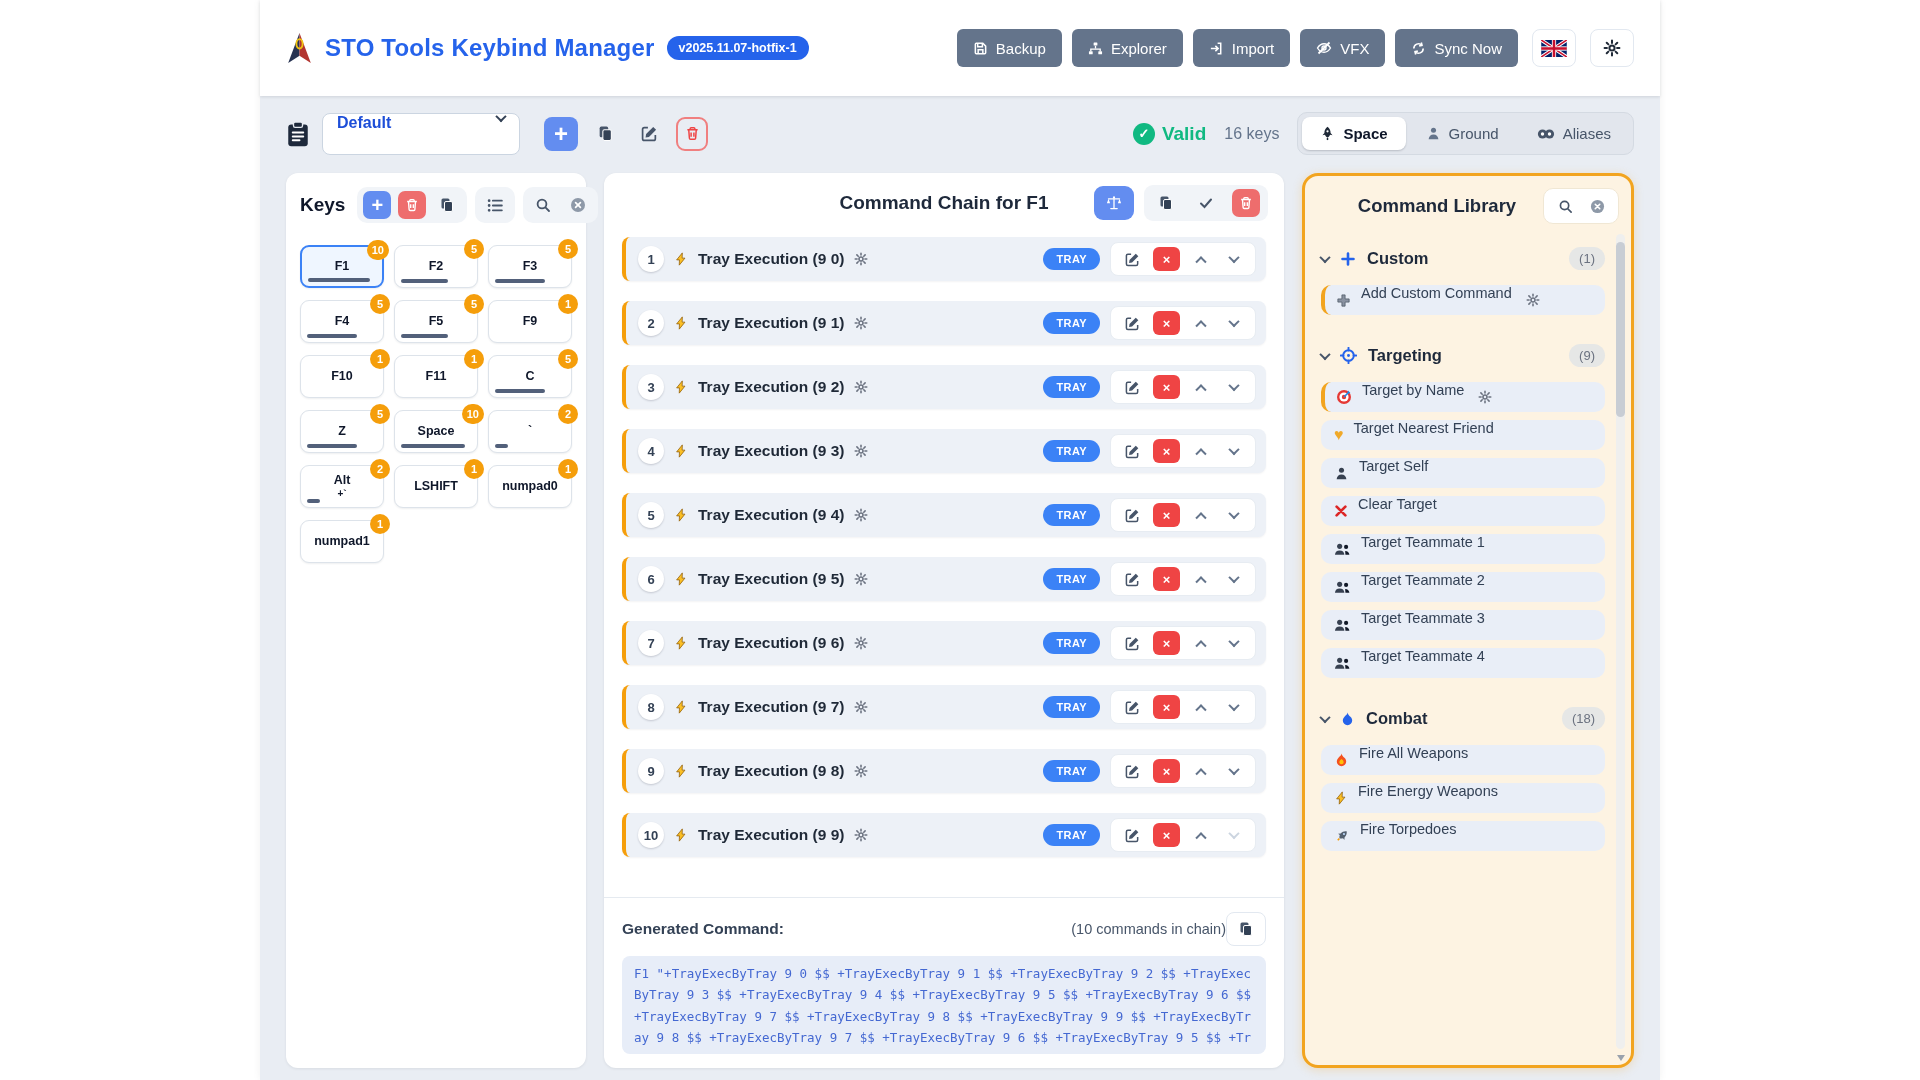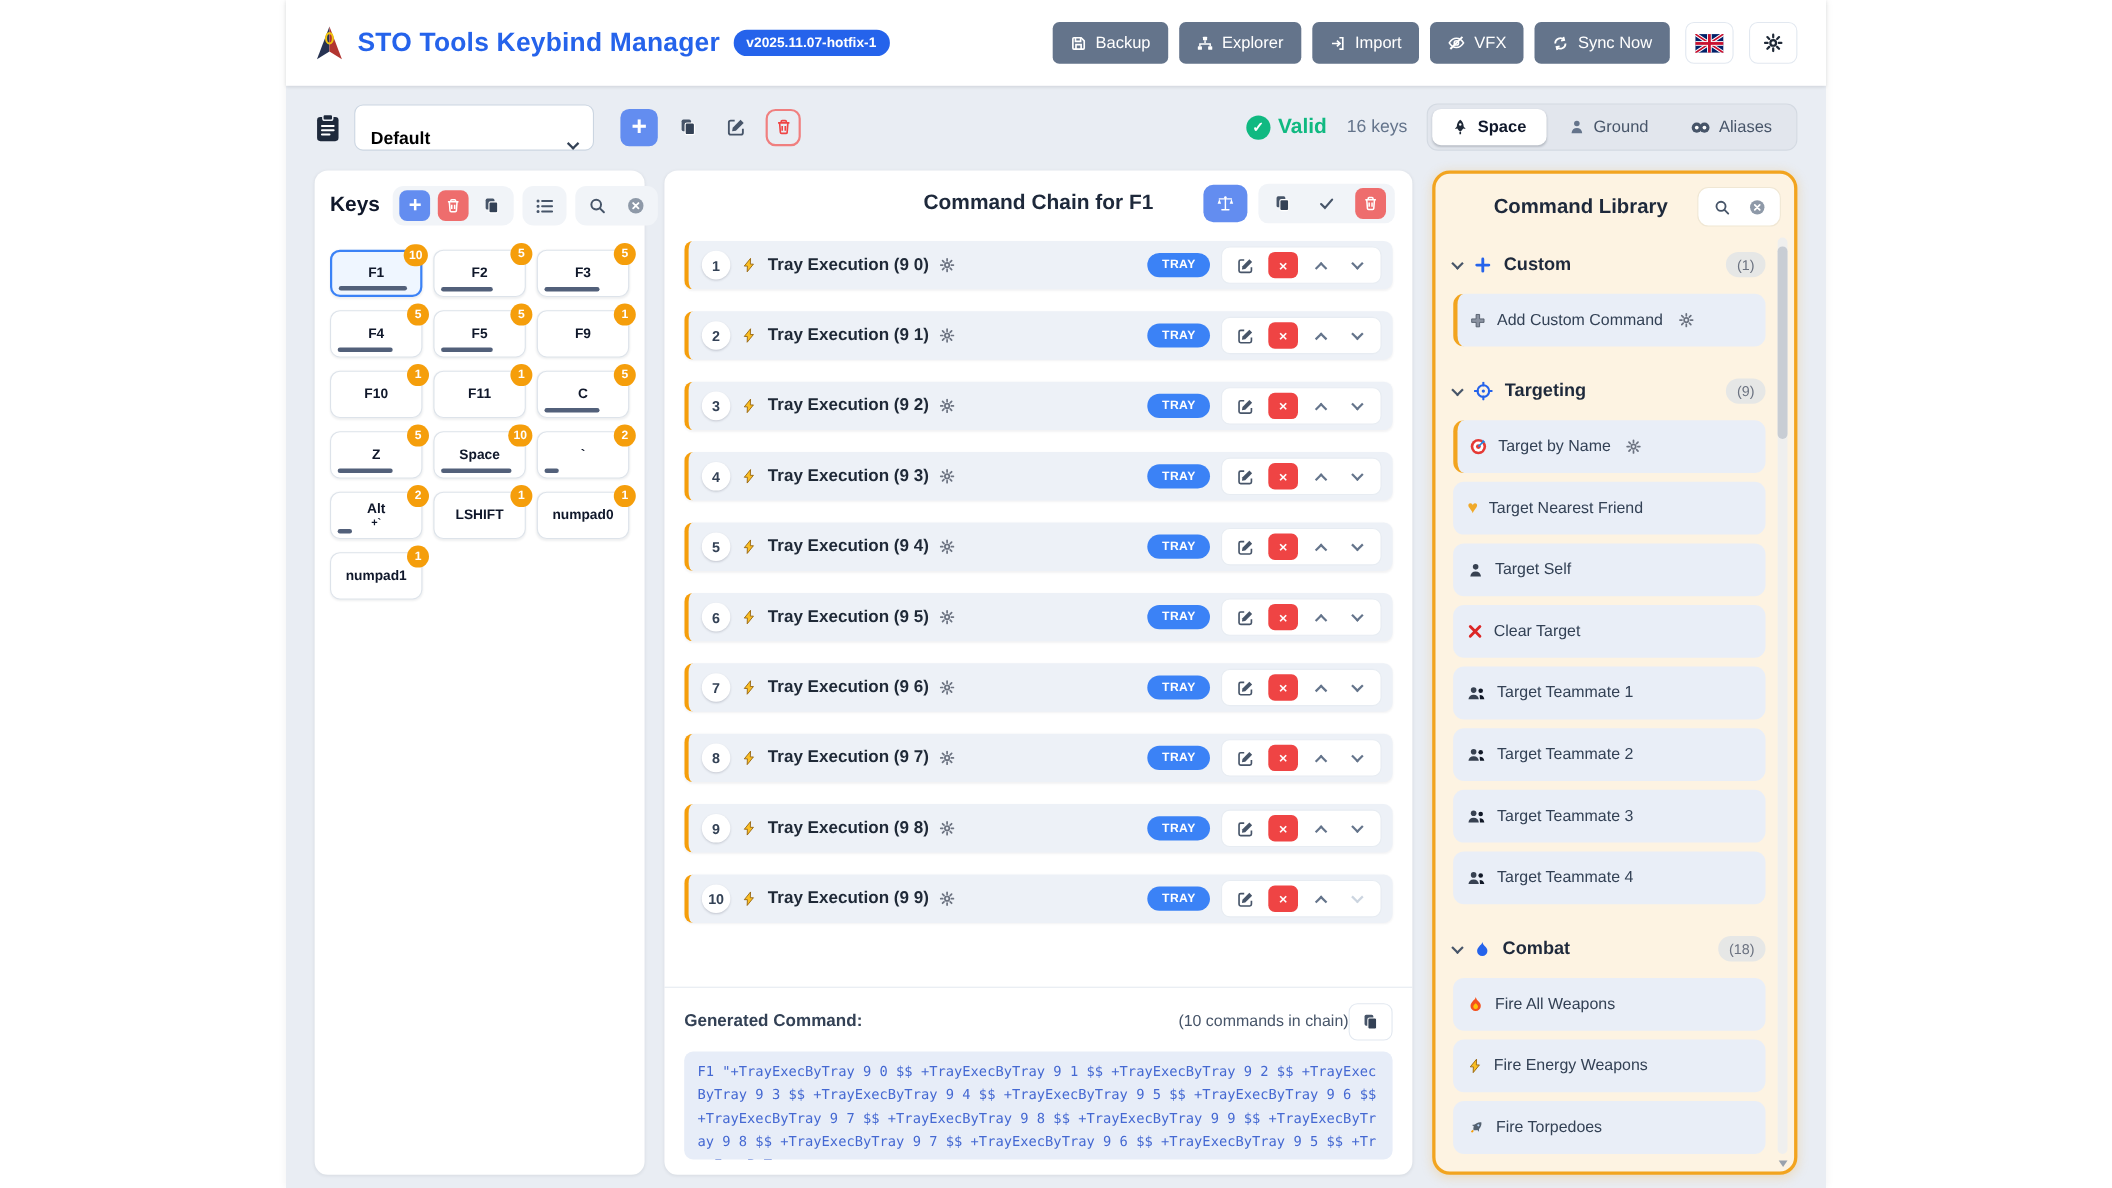--- a/index.html
+++ b/index.html
@@ -2,37 +2,37 @@
 <html><head>
 <meta charset="utf-8">
 <style>
   * { margin:0; padding:0; box-sizing:border-box; }
   html,body { width:1920px; height:1080px; overflow:hidden; background:#fff;
     font-family:"Liberation Sans", sans-serif; color:#1e293b; }
   .app { width:1400px; height:1080px; margin:0 auto; background:#e9edf3;
     display:flex; flex-direction:column; box-shadow:0 0 8px rgba(15,23,42,.06); }
 
   
-  .topbar { height:78px; background:#fff; display:flex; align-items:center;
+  .topbar { height:96px; background:#fff; display:flex; align-items:center;
     padding:0 26px; gap:14px; box-shadow:0 1px 3px rgba(15,23,42,.12); position:relative; z-index:2; }
   .brand { display:flex; align-items:center; gap:12px; }
   .app-title { font-size:24px; font-weight:bold; color:#2563eb; letter-spacing:.2px; }
   .version-badge { background:#2563eb; color:#fff; font-size:12.5px; font-weight:bold;
     padding:5px 12px; border-radius:999px; }
   .header-actions { margin-left:auto; display:flex; align-items:center; gap:10px; }
   .hbtn { background:#64748b; color:#fff; border:none; border-radius:6px; height:38px;
     padding:0 16px; font-size:15px; font-family:inherit; display:inline-flex; align-items:center; gap:8px; cursor:pointer; }
   .icon-sq { background:#fff; border:1px solid #e2e8f0; border-radius:8px; width:44px; height:38px;
     display:flex; align-items:center; justify-content:center; cursor:pointer; margin-left:4px; }
 
   
   .toolbar { display:flex; align-items:center; padding:16px 26px 14px; gap:12px; }
-  .profile-select { background:#fff; border:1px solid #cbd5e1; border-radius:8px; width:218px; height:42px;
-    padding:0 14px; display:flex; align-items:flex-end; justify-content:space-between;
-    font-weight:bold; font-size:16px; color:#000000; cursor:pointer; }
+  .profile-select { background:#fff; border:1px solid #cbd5e1; border-radius:8px; width:198px; height:42px;
+    padding:0 14px; display:flex; align-items:flex-start; justify-content:space-between;
+    font-weight:bold; font-size:16px; color:#1d4ed8; cursor:pointer; }
   .tb-iconbar { display:flex; align-items:center; gap:10px; margin-left:12px; }
   .tb-btn { width:34px; height:34px; border:none; border-radius:8px; background:transparent;
     display:flex; align-items:center; justify-content:center; cursor:pointer; }
   .tb-add { background:#638df0; color:#fff; font-size:24px; font-weight:bold; line-height:1; }
   .tb-del { border:2.5px solid #f07f7f; border-radius:9px; width:32px; }
   .tb-right { margin-left:auto; display:flex; align-items:center; gap:18px; }
   .valid { display:flex; align-items:center; gap:7px; color:#10b981; font-weight:bold; font-size:19px; }
   .valid-dot { width:22px; height:22px; border-radius:50%; background:#10b981; color:#fff;
     font-size:13px; display:flex; align-items:center; justify-content:center; }
   .keycount { color:#64748b; font-size:16px; }
@@ -113,21 +113,21 @@
   .lib-body { flex:1; position:relative; padding:2px 26px 8px 16px; overflow:hidden; }
   .lib-scrollbar { position:absolute; top:4px; right:6px; bottom:16px; width:9px; background:#efefee;
     border-radius:5px; }
   .lib-thumb { position:absolute; top:8px; left:0; width:9px; height:175px; background:#c8cdd4; border-radius:5px; }
   .lib-scroll-arrow { position:absolute; right:6px; bottom:4px; width:0; height:0;
     border-left:4.5px solid transparent; border-right:4.5px solid transparent; border-top:6px solid #9aa2ad; }
   .lib-sec-head { display:flex; align-items:center; gap:11px; padding:15px 0 13px; cursor:pointer; }
   .sec-title { font-size:16.5px; font-weight:bold; color:#1e293b; }
   .sec-count { margin-left:auto; background:#e6e7e6; color:#6b7280; font-size:13px; padding:4px 10px; border-radius:999px; }
   .lib-items { display:flex; flex-direction:column; gap:8px; margin:2px 0 14px; }
-  .lib-item { background:#e9eef7; border-radius:10px; height:48px; display:flex; align-items:center;
+  .lib-item { background:#e9eef7; border-radius:10px; height:30px; display:flex; 
     gap:10px; padding:0 13px; font-size:14.5px; color:#334155; cursor:pointer; }
   .lib-item.accent { border-left:4px solid #f2a41f; padding-left:11px; }
   .lib-item .li-gear { margin-left:4px; }
   .ic { display:inline-flex; align-items:center; justify-content:center; line-height:0; }
   .heart-glyph { color:#f0a929; font-size:16px; line-height:1; }
 </style>
 </head>
 <body>
 
 <div class="app">

